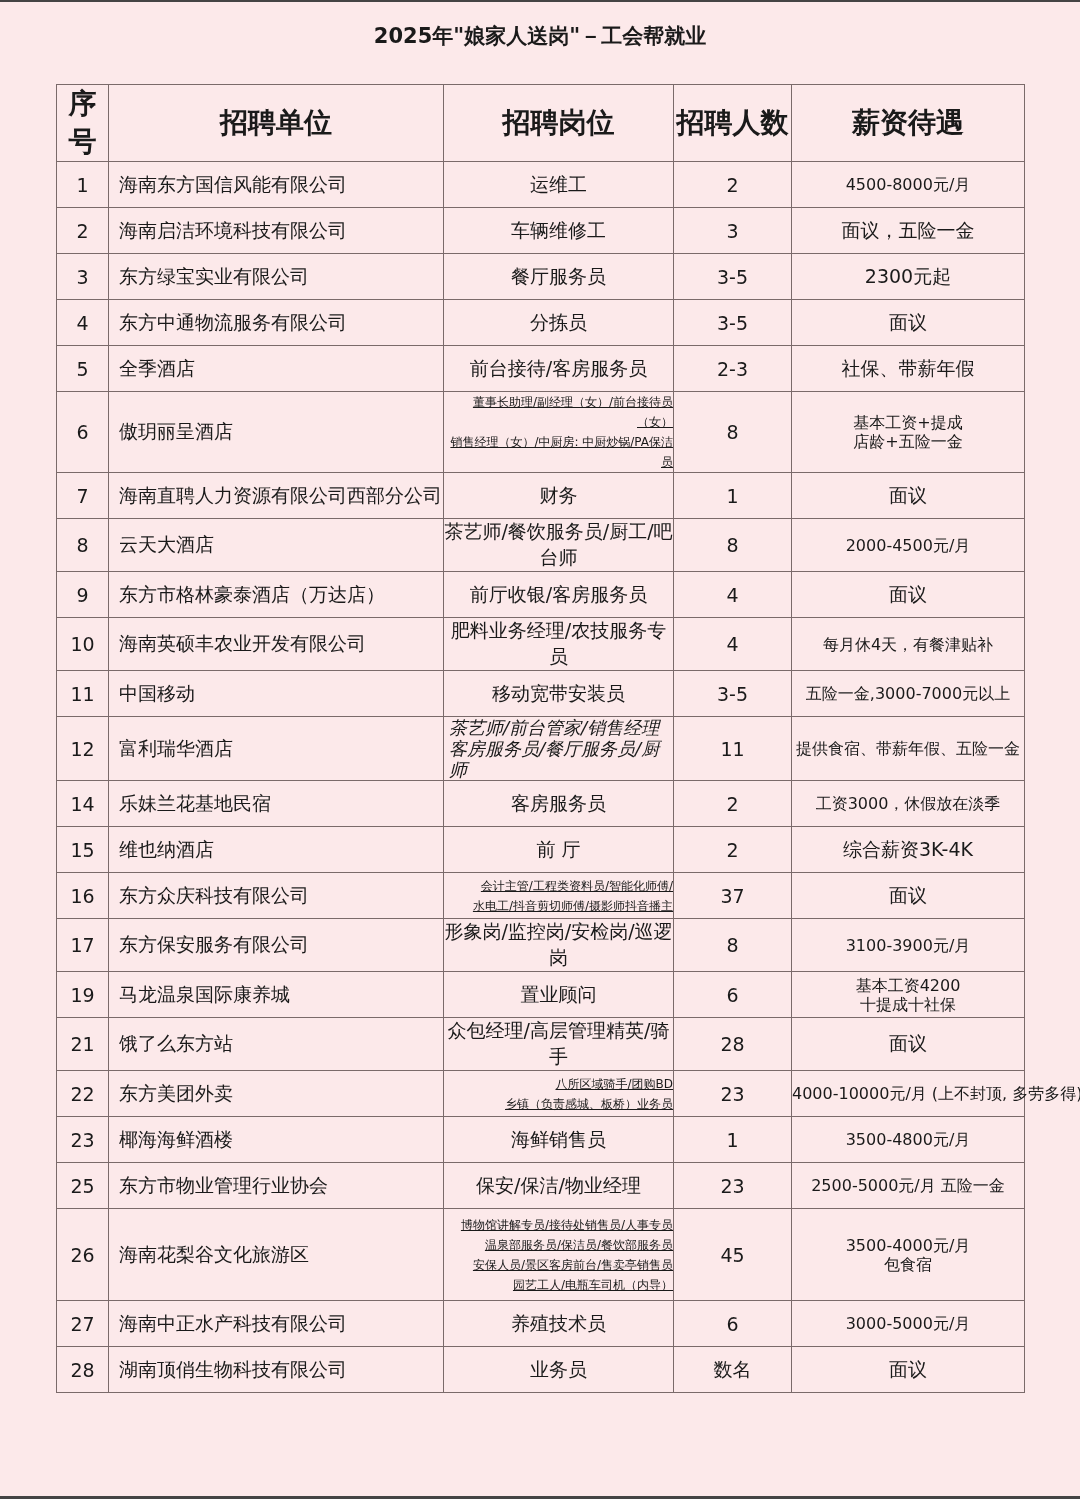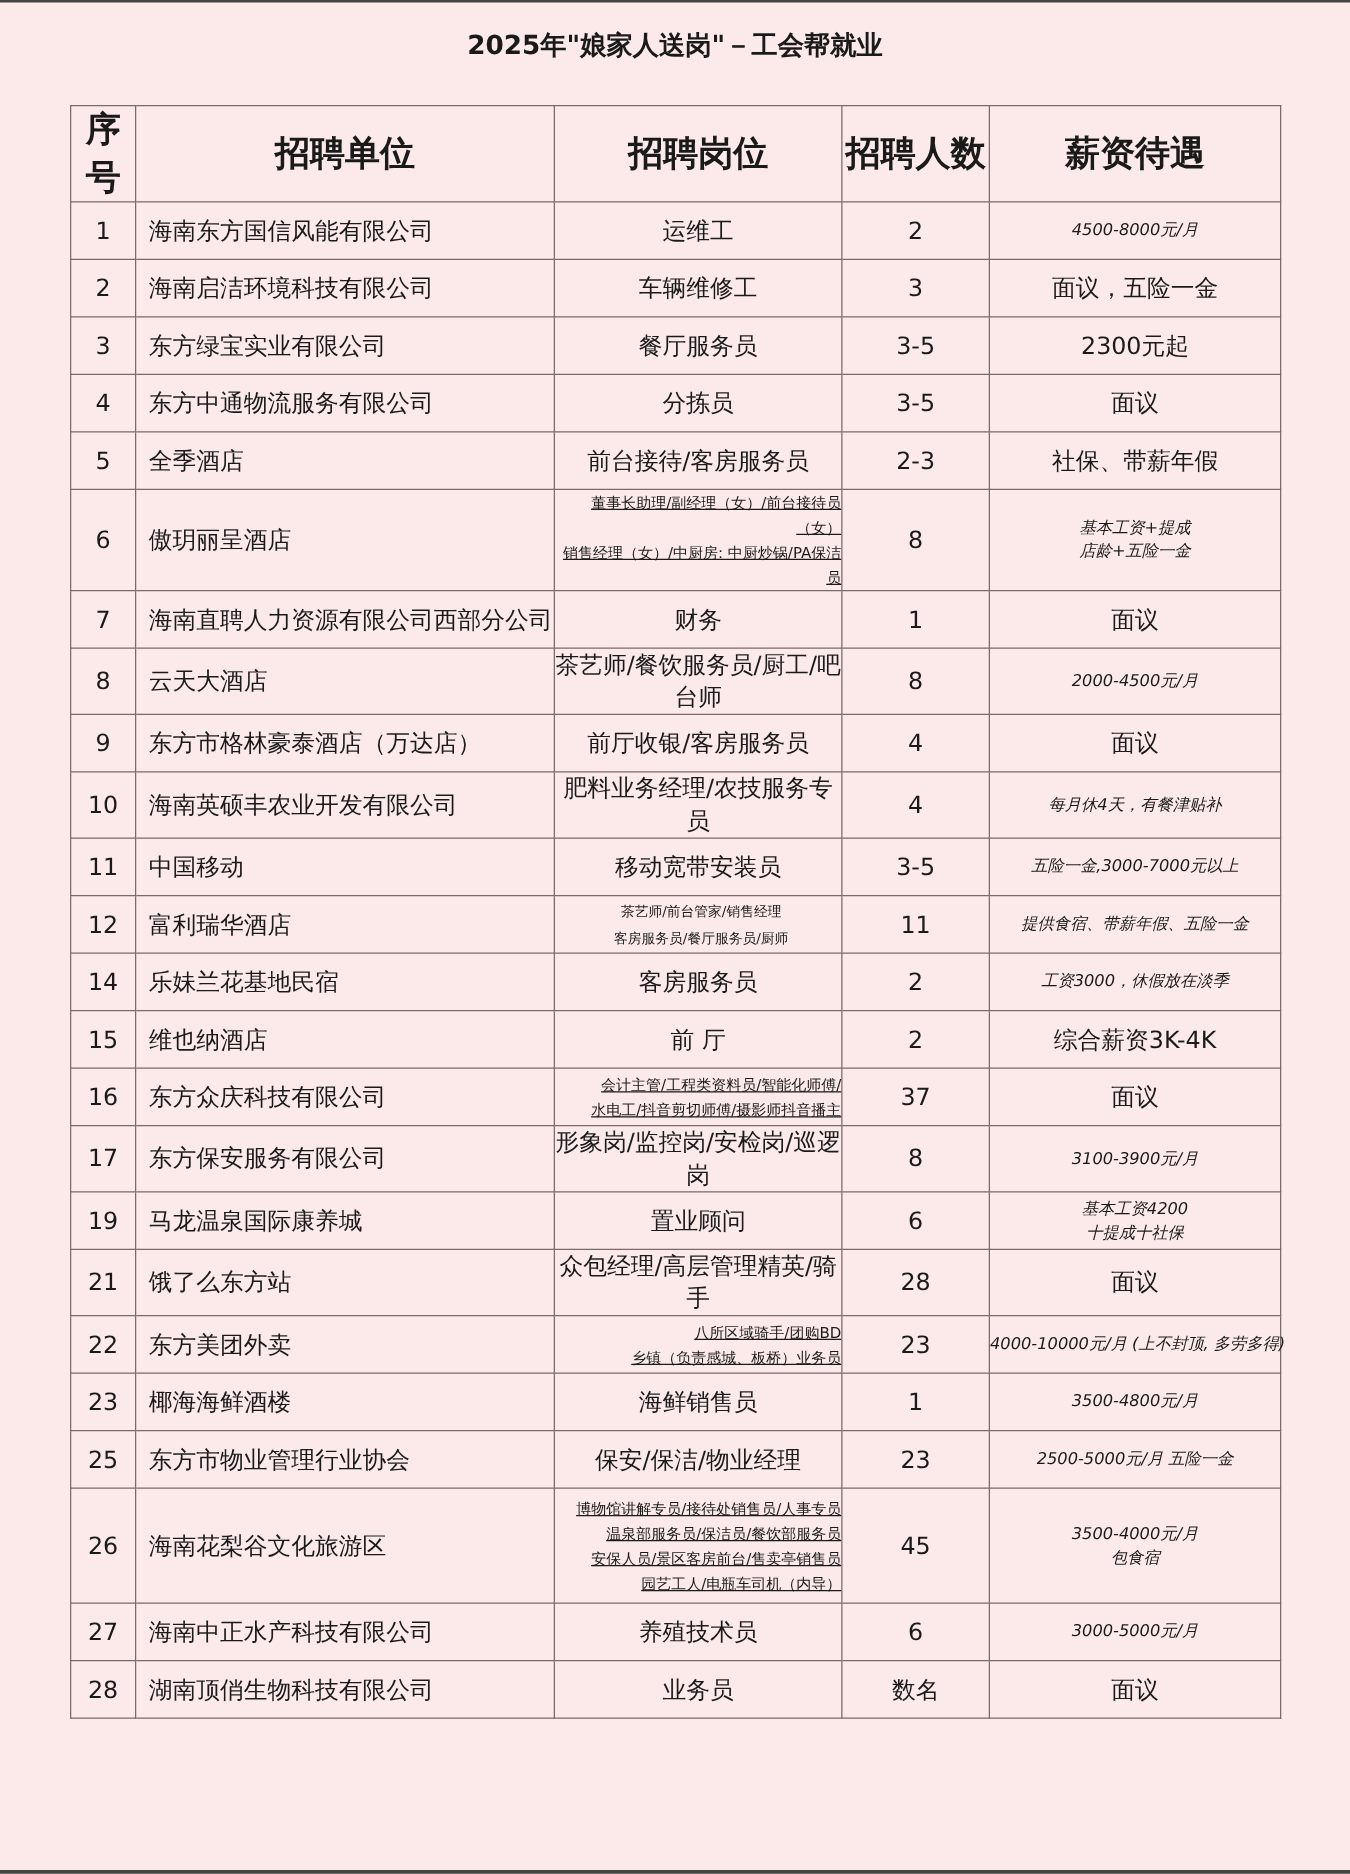--- a/index.html
+++ b/index.html
@@ -9,24 +9,24 @@
   .title{position:absolute;left:0;top:22px;width:1080px;text-align:center;font-weight:bold;font-size:21px;line-height:29px;}
   .title div:nth-child(2){letter-spacing:5px;}
   table{position:absolute;left:56px;top:84px;width:968px;border-collapse:collapse;table-layout:fixed;}
   td,th{border:1.5px solid #7a6a6a;padding:0;vertical-align:middle;}
   th{height:45px;font-weight:bold;font-size:28px;}
   td{height:45px;font-size:19px;}
   td.no{text-align:center;}
   td.co{padding-left:10px;white-space:nowrap;}
   td.pos{text-align:center;}
   td.pos.small{font-size:12px;text-align:right;padding-left:5px;line-height:20px;text-decoration:underline;}
-  td.pos.med{font-size:11px;text-align:center;padding-left:5px;line-height:21px;}
+  td.pos.med{font-size:18px;text-align:left;padding-left:5px;line-height:21px;font-style:italic;}
   td.cnt{text-align:center;}
   td.sal{text-align:center;white-space:nowrap;}
-  td.sal.small{font-size:13px;line-height:19px;font-style:italic;}
+  td.sal.small{font-size:16px;line-height:19px;}
   .tall td{height:91px;}
   .ln{display:block;}
 </style>
 </head>
 <body>
 
 <div class="topbar"></div>
 
 <div class="title">
   <div>2025年"娘家人送岗"－工会帮就业</div>

